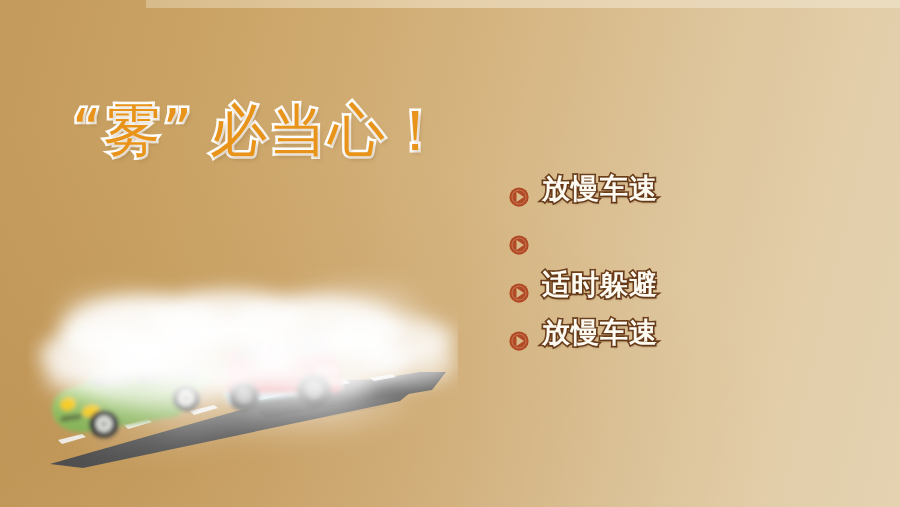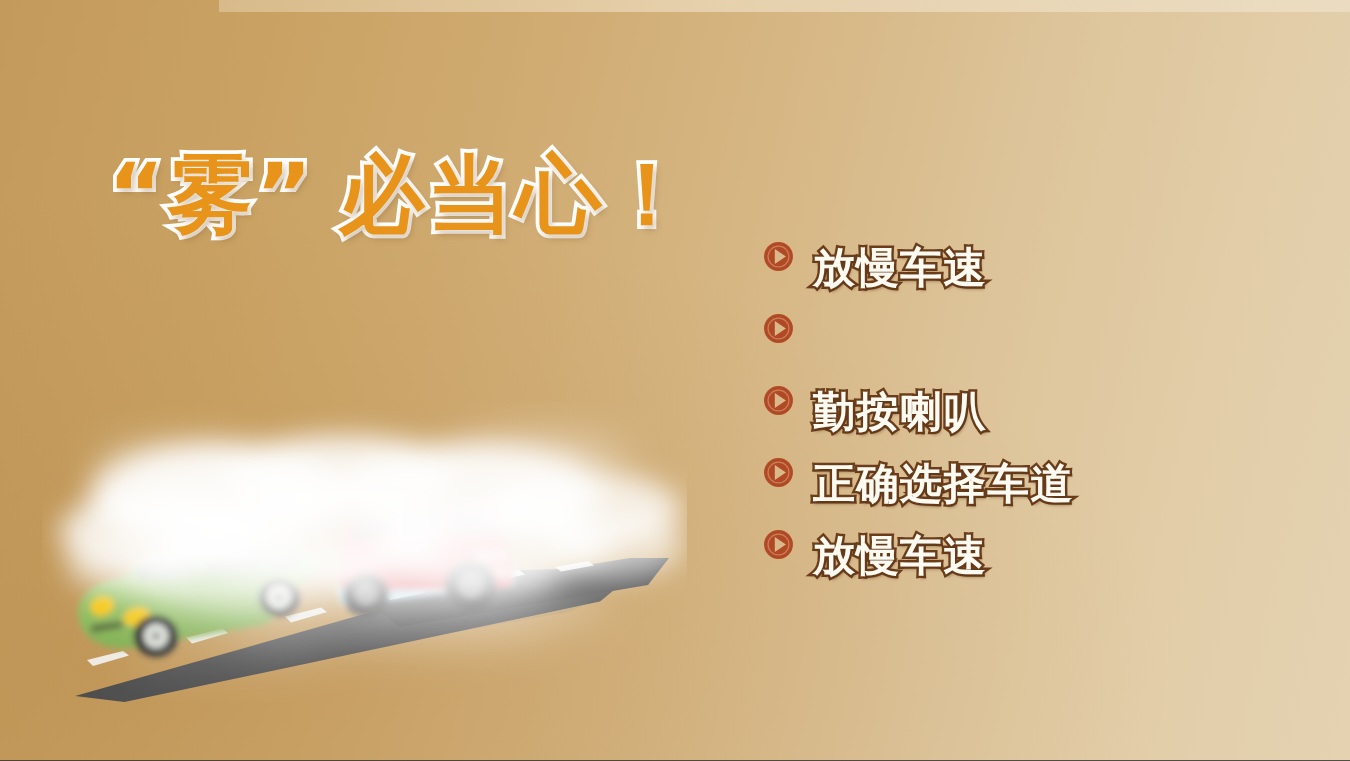--- a/index.html
+++ b/index.html
@@ -52,21 +52,21 @@
     pointer-events: none;
   }
 
   
   #title {
     position: absolute;
     left: 72px;
     top: 98px;
     font-family: "DejaVu Sans", sans-serif;
     font-size: 57px;
-    font-weight: 700;
+    font-weight: 400;
     letter-spacing: 2px;
     color: #e8941a;
     white-space: nowrap;
     line-height: 1.15;
     -webkit-text-stroke: 5px #ffffff;
     paint-order: stroke fill;
     text-shadow:
       0 0 2px rgba(255,255,255,0.95),
       2px 3px 4px rgba(120,80,30,0.35);
   }
@@ -78,21 +78,21 @@
 
   
   #bullets {
     position: absolute;
     left: 508px;
     top: 160px;
     width: 380px;
   }
   .bullet-row {
     display: flex;
-    align-items: flex-start;
+    align-items: flex-end;
     height: 48px;
   }
   .bullet-icon {
     flex: 0 0 auto;
     width: 22px;
     height: 22px;
     margin-right: 12px;
     display: block;
   }
   .bullet-label {
@@ -302,31 +302,23 @@
         <polygon points="9.3,6.6 17.4,12 9.3,17.4" fill="#d9b98a"></polygon>
       </svg>
     </div>
 
     <div class="bullet-row">
       <svg class="bullet-icon" viewBox="0 0 24 24">
         <circle cx="12" cy="12" r="10.5" fill="#b14a24"></circle>
         <circle cx="12" cy="12" r="7.6" fill="none" stroke="#f3e6cf" stroke-width="0.9" opacity="0.35"></circle>
         <polygon points="9.3,6.6 17.4,12 9.3,17.4" fill="#d9b98a"></polygon>
       </svg>
-      <span class="bullet-label">勤按喇叭</span>
+      <span class="bullet-label">适时躲避</span>
     </div>
 
-    <div class="bullet-row">
-      <svg class="bullet-icon" viewBox="0 0 24 24">
-        <circle cx="12" cy="12" r="10.5" fill="#b14a24"></circle>
-        <circle cx="12" cy="12" r="7.6" fill="none" stroke="#f3e6cf" stroke-width="0.9" opacity="0.35"></circle>
-        <polygon points="9.3,6.6 17.4,12 9.3,17.4" fill="#d9b98a"></polygon>
-      </svg>
-      <span class="bullet-label">正确选择车道</span>
-    </div>
 
     <div class="bullet-row">
       <svg class="bullet-icon" viewBox="0 0 24 24">
         <circle cx="12" cy="12" r="10.5" fill="#b14a24"></circle>
         <circle cx="12" cy="12" r="7.6" fill="none" stroke="#f3e6cf" stroke-width="0.9" opacity="0.35"></circle>
         <polygon points="9.3,6.6 17.4,12 9.3,17.4" fill="#d9b98a"></polygon>
       </svg>
       <span class="bullet-label">放慢车速</span>
     </div>
 

